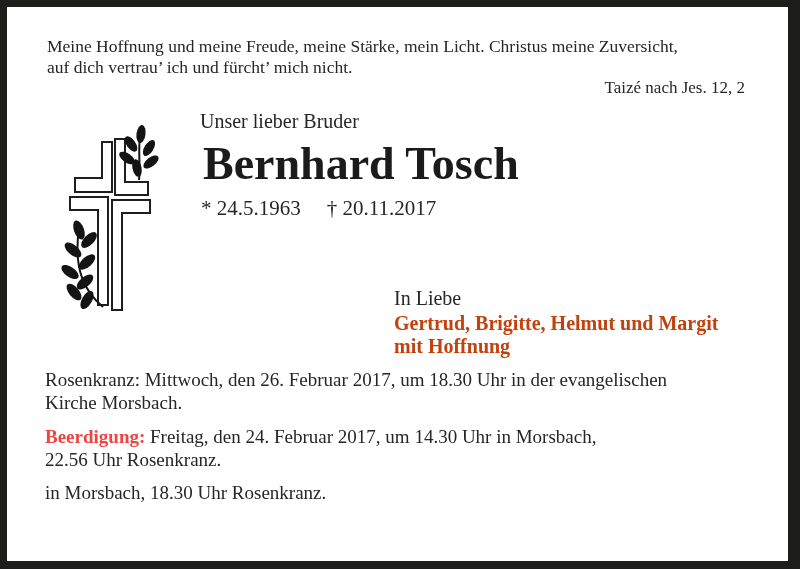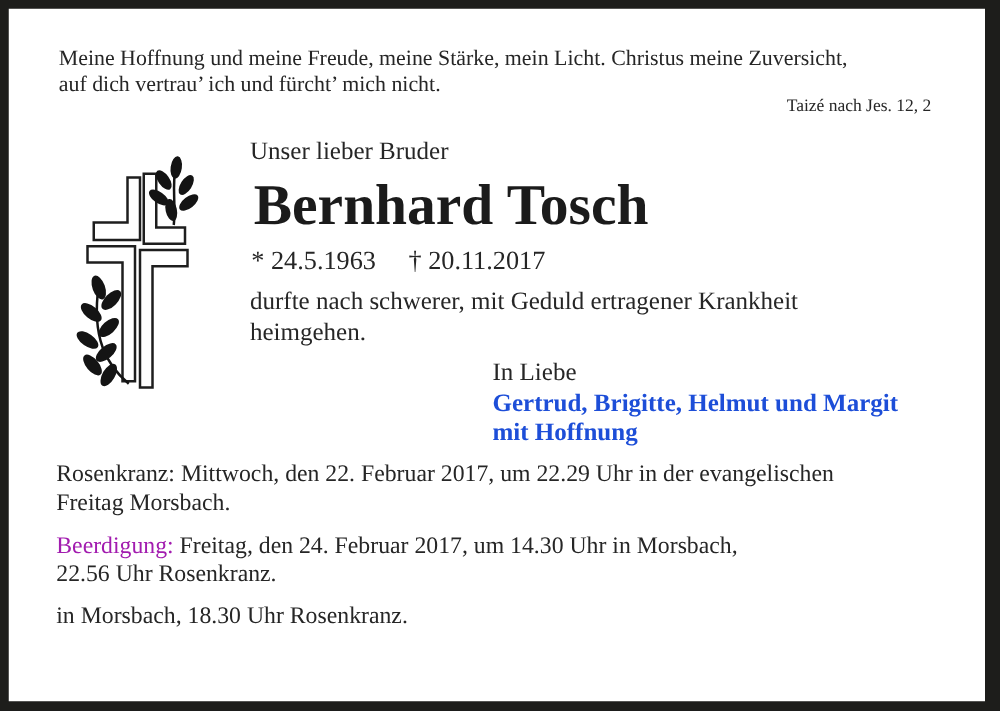--- a/index.html
+++ b/index.html
@@ -10,34 +10,34 @@
     border-color: #1d1d1b;
     border-width: 7px 12px 8px 7px;
     background: #ffffff;
     position: relative;
     font-family: "Liberation Serif", "DejaVu Serif", serif;
     color: #262626;
     overflow: hidden;
   }
   .abs { position: absolute; white-space: nowrap; }
   .quote { left: 40px; top: 29px; font-size: 17.5px; line-height: 21px; }
-  .attribution { top: 71px; right: 43px; font-size: 14px; margin-left: 19px; }
+  .attribution { top: 71px; right: 43px; font-size: 17px; margin-left: 19px; }
   .cross-art { left: 50px; top: 115px; }
   .intro { left: 193px; top: 103px; font-size: 20px; }
   .name { left: 192px; top: 128px; font-size: 46px; font-weight: bold; color: #1b1b1b; margin: 4px; line-height: 1.1; }
   .dates { left: 194px; top: 189px; font-size: 21px; }
   .dates .death { margin-left: 26px; }
   .passing { left: 193px; top: 222px; font-size: 20px; line-height: 25px; }
   .closing-salutation { left: 387px; top: 280px; font-size: 20px; }
-  .closing-names { left: 387px; top: 305px; font-size: 20px; font-weight: bold; line-height: 23px; color: #1d4ed8; }
+  .closing-names { left: 387px; top: 305px; font-size: 20px; font-weight: bold; line-height: 23px; color: #c2410c; }
   .event { left: 38px; font-size: 19px; line-height: 23px; }
   .event-1 { top: 361px; }
   .event-2 { top: 418px; }
   .event-3 { top: 474px; }
-  .lead-bold { font-weight: normal; color: #a21caf; }
+  .lead-bold { font-weight: bold; color: #ef4444; }
 </style>
 </head>
 <body>
 
 <div class="frame">
 
   <div class="abs quote">
     <div>Meine Hoffnung und meine Freude, meine Stärke, mein Licht. Christus meine Zuversicht,</div>
     <div>auf dich vertrau’ ich und fürcht’ mich nicht.</div>
   </div>
@@ -73,34 +73,30 @@
       <ellipse cx="17" cy="170" rx="5" ry="10" transform="rotate(-40 17 170)"></ellipse>
       <ellipse cx="30" cy="178" rx="5" ry="10" transform="rotate(30 30 178)"></ellipse>
     </g>
   </svg>
 
   <div class="abs intro">Unser lieber Bruder</div>
   <h1 class="abs name">Bernhard Tosch</h1>
   <div class="abs dates">
     <span class="birth">* 24.5.1963</span><span class="death">† 20.11.2017</span>
   </div>
-  <div class="abs passing">
-    <div>durfte nach schwerer, mit Geduld ertragener Krankheit</div>
-    <div>heimgehen.</div>
-  </div>
 
   <div class="abs closing-salutation">In Liebe</div>
   <div class="abs closing-names">
     <div>Gertrud, Brigitte, Helmut und Margit</div>
     <div>mit Hoffnung</div>
   </div>
 
   <div class="abs event event-1">
-    <div><span class="lead-bold"></span><span>Rosenkranz: Mittwoch, den 22. Februar 2017, um 22.29 Uhr in der evangelischen</span></div>
-    <div>Freitag Morsbach.</div>
+    <div><span class="lead-bold"></span><span>Rosenkranz: Mittwoch, den 26. Februar 2017, um 18.30 Uhr in der evangelischen</span></div>
+    <div>Kirche Morsbach.</div>
   </div>
 
   <div class="abs event event-2">
     <div><span class="lead-bold">Beerdigung:</span><span> Freitag, den 24. Februar 2017, um 14.30 Uhr in Morsbach,</span></div>
     <div>22.56 Uhr Rosenkranz.</div>
   </div>
 
   <div class="abs event event-3">
     <div>in Morsbach, 18.30 Uhr Rosenkranz.</div>
   </div>

